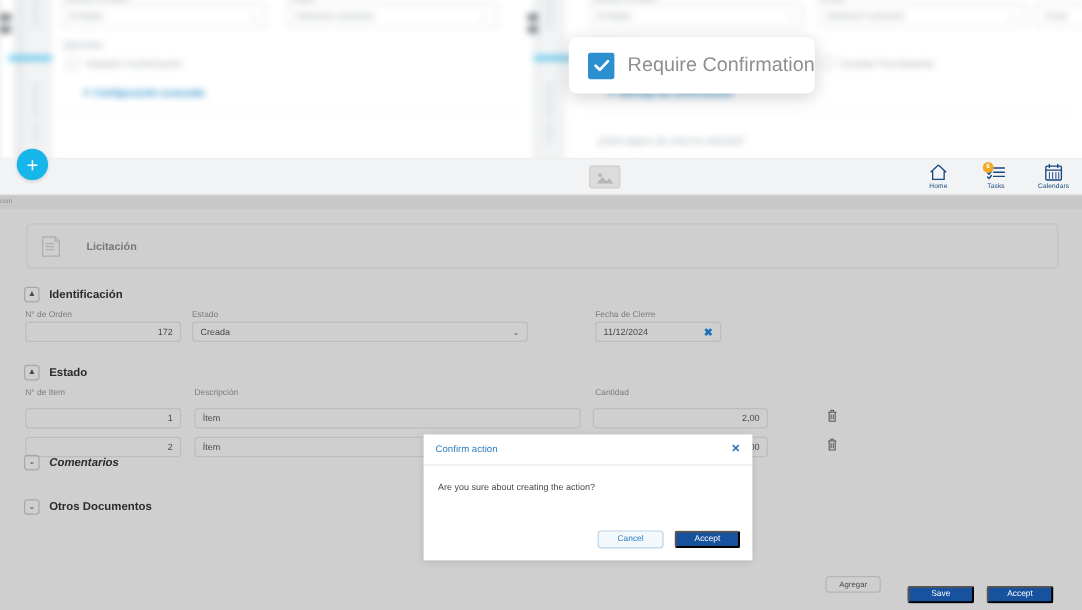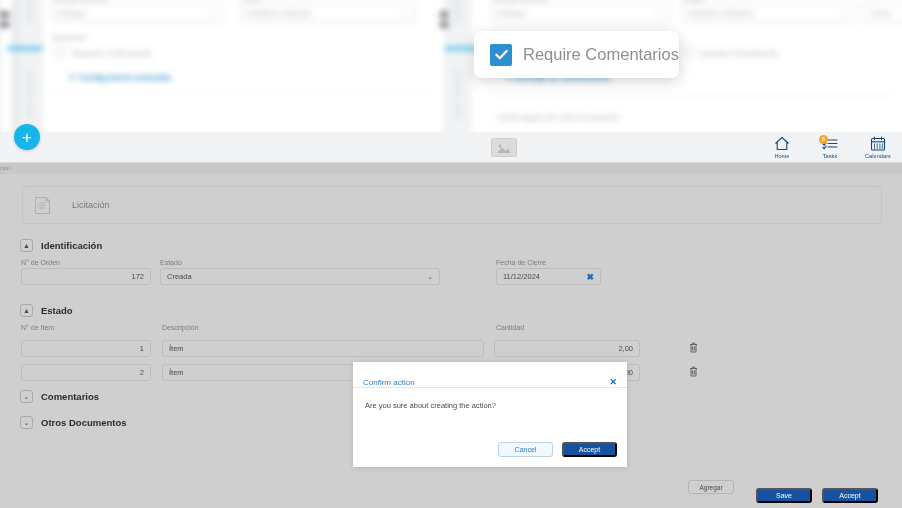--- a/index.html
+++ b/index.html
@@ -108,21 +108,21 @@
   .doc-header {
     position: absolute; left: 22px; top: 23px; width: 860px; height: 38px;
     border: 1px solid #c4c4c4; border-radius: 4px;
     display: flex; align-items: center; gap: 20px; padding-left: 10px;
     background: transparent;
   }
   .doc-header .dicon {
     width: 19px; height: 19px; opacity: .45;
   }
   .doc-header .dicon svg { width: 19px; height: 19px; }
-  .doc-header .dtitle { font-size: 9px; color: #787878; }
+  .doc-header .dtitle { font-size: 9px; color: #787878; font-weight: bold; }
 
   .section-head {
     position: absolute; display: flex; align-items: center; gap: 8px;
   }
   .section-head .chev {
     width: 13px; height: 13px; border: 1px solid #a8a8a8; border-radius: 3px;
     display: flex; align-items: center; justify-content: center;
     color: #4a4a4a; font-size: 7px; line-height: 1;
   }
   .section-head .stitle {
@@ -156,21 +156,21 @@
   .trash svg { width: 9px; height: 11px; }
 
   
   .modal {
     position: absolute; left: 353px; top: 362px; width: 274px; height: 105px;
     background: #ffffff;
     box-shadow: 0 1px 6px rgba(0,0,0,0.12);
   }
   .modal-head {
     height: 26px; border-bottom: 1px solid #e6e6e6;
-    display: flex; align-items: flex-end; padding: 0 10px;
+    display: flex; align-items: center; padding: 0 10px;
   }
   .modal-title { font-size: 8px; color: #2b7fc4; }
   .modal-close {
     margin-left: auto; font-size: 9px; color: #1b6fb8; font-weight: bold; line-height: 1;
   }
   .modal-body {
     padding: 13px 12px 0 12px; font-size: 7.5px; color: #4a4a4a;
   }
   .modal-foot {
     position: absolute; right: 10px; bottom: 10px;
@@ -261,21 +261,21 @@
     </div>
   </div>
 
 
   <div class="callout" id="callout-req">
     <span class="cb">
       <svg viewBox="0 0 16 16">
           <path d="M2.5 8.3 L6.2 12 L13.5 4.2" fill="none" stroke="#fff" stroke-width="2.4" stroke-linecap="round" stroke-linejoin="round"></path>
         </svg>
     </span>
-    <span class="ctext">Require Comentarios</span>
+    <span class="ctext">Require Confirmation</span>
   </div>
 
   <div class="toolbar">
     <div class="fab">
       <span>+</span>
     </div>
 
     <div class="tb-image">
       <svg viewBox="0 0 16 12">
         <circle cx="4" cy="4" r="1.6" fill="#b6b6b6"></circle>
@@ -393,21 +393,21 @@
     </div>
     <div class="field num" style="left:494px;top:201px;width:146px;">
       <span>2,00</span>
     </div>
     <span class="trash" style="left:689px;top:200px;">
       <svg viewBox="0 0 9 11">
           <path d="M1 2.5 H8 M2 2.5 V10 H7 V2.5 M3.4 2.5 V1 H5.6 V2.5 M3.6 4.2 V8.6 M5.4 4.2 V8.6" fill="none" stroke="#5a5a5a" stroke-width=".9" stroke-linejoin="round"></path>
         </svg>
     </span>
 
-    <div class="section-head" style="left:20px;top:227px;">
+    <div class="section-head" style="left:20px;top:216px;font-style:italic;">
       <span class="chev">⌄</span>
       <span class="stitle">Comentarios</span>
     </div>
     <div class="section-head" style="left:20px;top:253px;">
       <span class="chev">⌄</span>
       <span class="stitle">Otros Documentos</span>
     </div>
 
     <div class="bottom-bar">
       <button class="btn-big">Save</button>

